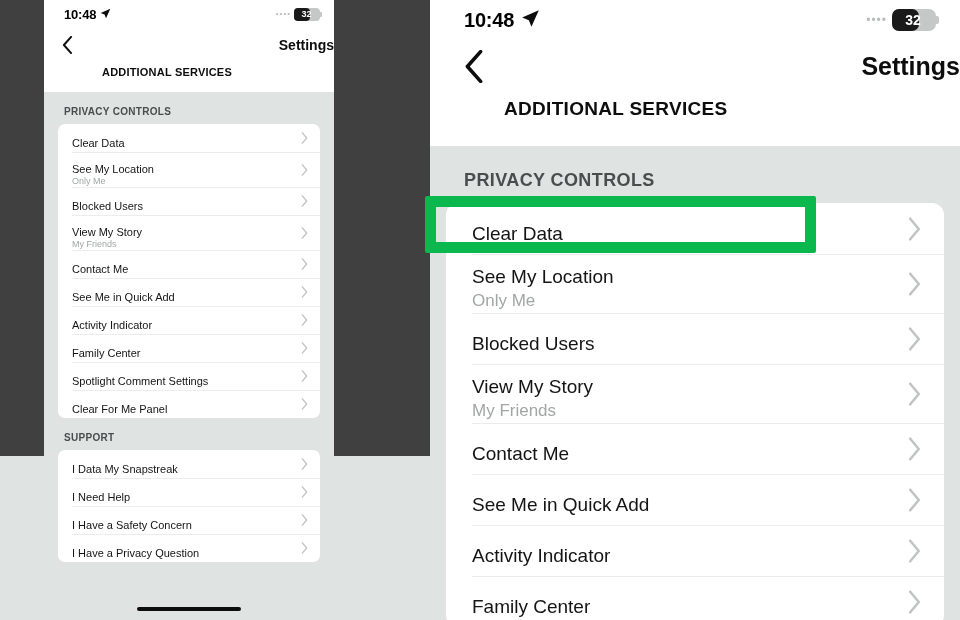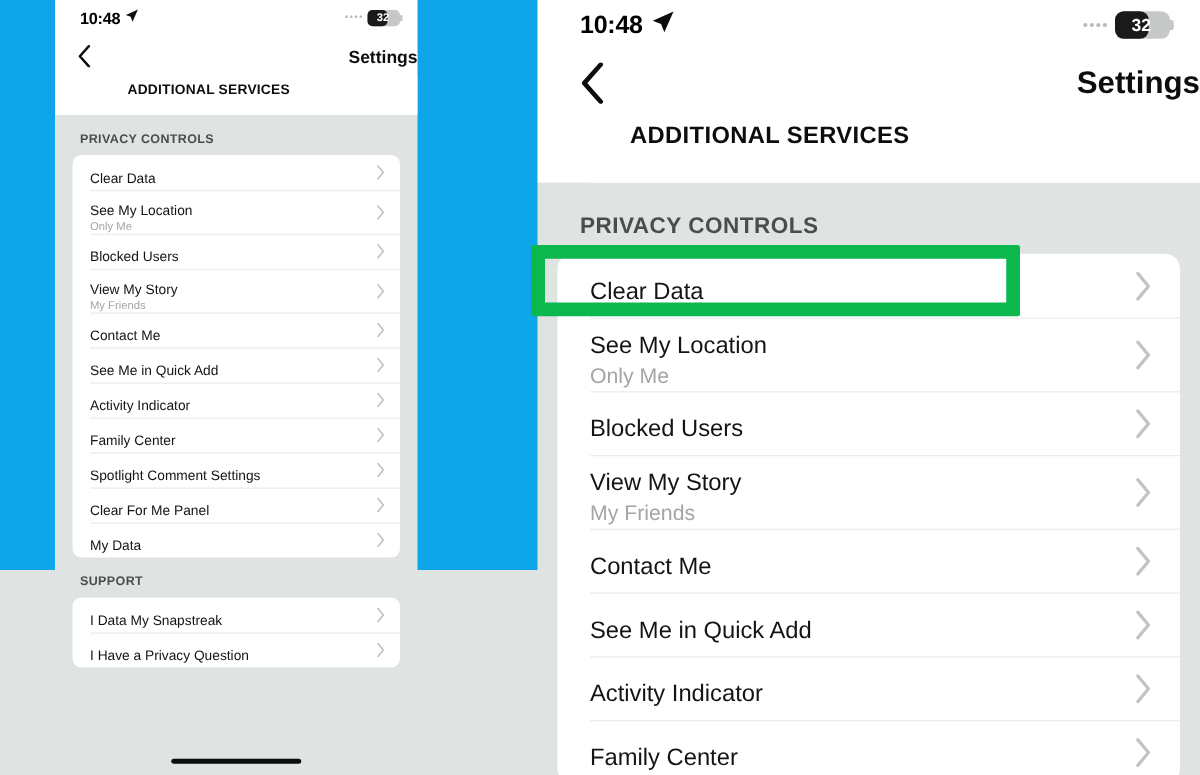--- a/index.html
+++ b/index.html
@@ -2,21 +2,21 @@
 <html><head>
 <meta charset="utf-8">
 <style>
   * { box-sizing: border-box; margin: 0; padding: 0; }
   html, body {
     width: 960px; height: 620px;
     overflow: hidden;
     background: #dfe3e2;
     font-family: "Liberation Sans", sans-serif;
   }
-  #root { position: relative; width: 960px; height: 456px; background: #0ea5e9; }
+  #root { position: relative; width: 960px; height: 456px; background: #404040; }
 
   
   .phone {
     position: absolute;
     top: 0;
     background: #dfe3e2;
     overflow: hidden;
   }
   .phone.left  { left: 44px;  width: 290px; height: 620px; }
   .phone.right { left: 430px; width: 530px; height: 620px; }
@@ -299,50 +299,60 @@
             <div class="row-text">
               <span class="row-label">Clear For Me Panel</span>
             </div>
             <span class="chev">
               <svg width="7" height="12" viewBox="0 0 8 14">
                   <path d="M1.5 1 6.5 7l-5 6" stroke="#c2c4c4" stroke-width="1.6" fill="none" stroke-linecap="round" stroke-linejoin="round"></path>
                 </svg>
             </span>
           </div>
 
-          <div class="row">
-            <div class="row-text">
-              <span class="row-label">My Data</span>
-            </div>
-            <span class="chev">
-              <svg width="7" height="12" viewBox="0 0 8 14">
-                  <path d="M1.5 1 6.5 7l-5 6" stroke="#c2c4c4" stroke-width="1.6" fill="none" stroke-linecap="round" stroke-linejoin="round"></path>
-                </svg>
-            </span>
-          </div>
 
         </div>
       </div>
 
       <div>
         <div class="section-title">SUPPORT</div>
         <div class="card">
 
           <div class="row">
             <div class="row-text">
               <span class="row-label">I Data My Snapstreak</span>
             </div>
             <span class="chev">
               <svg width="7" height="12" viewBox="0 0 8 14">
                   <path d="M1.5 1 6.5 7l-5 6" stroke="#c2c4c4" stroke-width="1.6" fill="none" stroke-linecap="round" stroke-linejoin="round"></path>
                 </svg>
             </span>
           </div>
 
-
+          <div class="row">
+            <div class="row-text">
+              <span class="row-label">I Need Help</span>
+            </div>
+            <span class="chev">
+              <svg width="7" height="12" viewBox="0 0 8 14">
+                  <path d="M1.5 1 6.5 7l-5 6" stroke="#c2c4c4" stroke-width="1.6" fill="none" stroke-linecap="round" stroke-linejoin="round"></path>
+                </svg>
+            </span>
+          </div>
+
+          <div class="row">
+            <div class="row-text">
+              <span class="row-label">I Have a Safety Concern</span>
+            </div>
+            <span class="chev">
+              <svg width="7" height="12" viewBox="0 0 8 14">
+                  <path d="M1.5 1 6.5 7l-5 6" stroke="#c2c4c4" stroke-width="1.6" fill="none" stroke-linecap="round" stroke-linejoin="round"></path>
+                </svg>
+            </span>
+          </div>
 
           <div class="row">
             <div class="row-text">
               <span class="row-label">I Have a Privacy Question</span>
             </div>
             <span class="chev">
               <svg width="7" height="12" viewBox="0 0 8 14">
                   <path d="M1.5 1 6.5 7l-5 6" stroke="#c2c4c4" stroke-width="1.6" fill="none" stroke-linecap="round" stroke-linejoin="round"></path>
                 </svg>
             </span>

